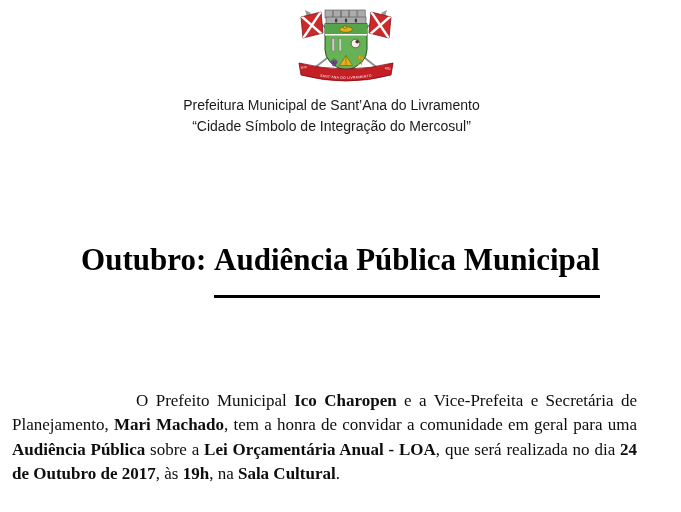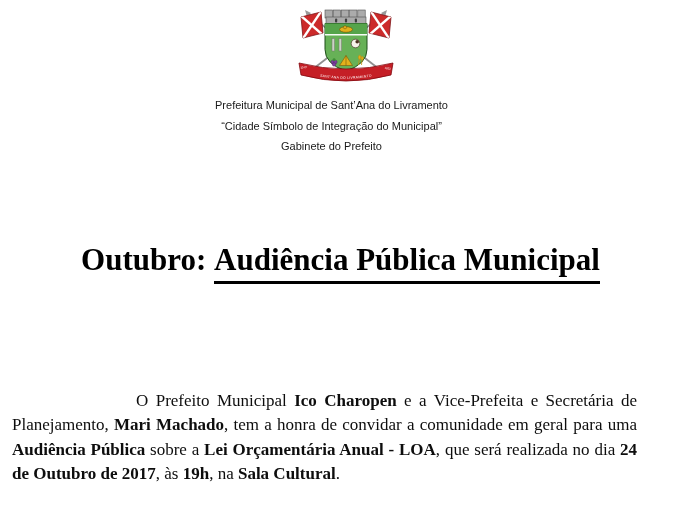--- a/index.html
+++ b/index.html
@@ -24,41 +24,41 @@
     height: 82px;
   }
   .crest svg { display: block; width: 100%; height: 100%; }
   .header-block {
     position: absolute;
     top: 95px;
     left: 0;
     width: 663px;
     text-align: center;
     font-family: "Liberation Sans", sans-serif;
-    font-size: 11px;
+    font-size: 14px;
     line-height: 20.5px;
     color: #1a1a1a;
   }
   .doc-title {
     position: absolute;
     top: 240px;
     left: 0;
     width: 681px;
     text-align: center;
     font-family: "Liberation Serif", serif;
     font-weight: 700;
     font-size: 31px;
     line-height: 40px;
     color: #000000;
     white-space: pre-wrap;
   }
   .doc-title .underlined {
     display: inline-block;
     border-bottom: 3px solid #000000;
-    padding-bottom: 1px;
+    padding-bottom: 15px;
   }
   .body-paragraph {
     position: absolute;
     left: 12px;
     top: 372px;
     width: 625px;
     font-family: "Liberation Serif", serif;
     font-size: 17px;
     line-height: 24.4px;
     text-align: justify;
@@ -156,21 +156,20 @@
           <textPath href="#ribbonPath" startOffset="50%" text-anchor="middle">SANT’ANA DO LIVRAMENTO</textPath>
         </text>
         <text class="ribbon-text" font-size="2.8" x="4.5" y="61.8" transform="rotate(-9 4.5 61.8)">30-07</text>
         <text class="ribbon-text" font-size="2.8" x="88.5" y="61.8" transform="rotate(9 88.5 61.8)">1823</text>
       </g>
     </svg>
   </div>
 
   <div class="header-block">
     <div>Prefeitura Municipal de Sant’Ana do Livramento</div>
-    <div>“Cidade Símbolo de Integração do Municipal”</div>
-    <div>Gabinete do Prefeito</div>
+    <div>“Cidade Símbolo de Integração do Mercosul”</div>
   </div>
 
   <div class="doc-title"><span>Outubro: </span><span class="underlined">Audiência Pública Municipal</span></div>
 
   <p class="body-paragraph"><span>O Prefeito Municipal </span><b>Ico Charopen</b><span> e a Vice-Prefeita e Secretária de Planejamento, </span><b>Mari Machado</b><span>, tem a honra de convidar a comunidade em geral para uma </span><b>Audiência Pública</b><span> sobre a </span><b>Lei Orçamentária Anual - LOA</b><span>, que será realizada no dia </span><b>24 de Outubro de 2017</b><span>, às </span><b>19h</b><span>, na </span><b>Sala Cultural</b><span>.</span></p>
 
 </div>
 
 </body></html>

